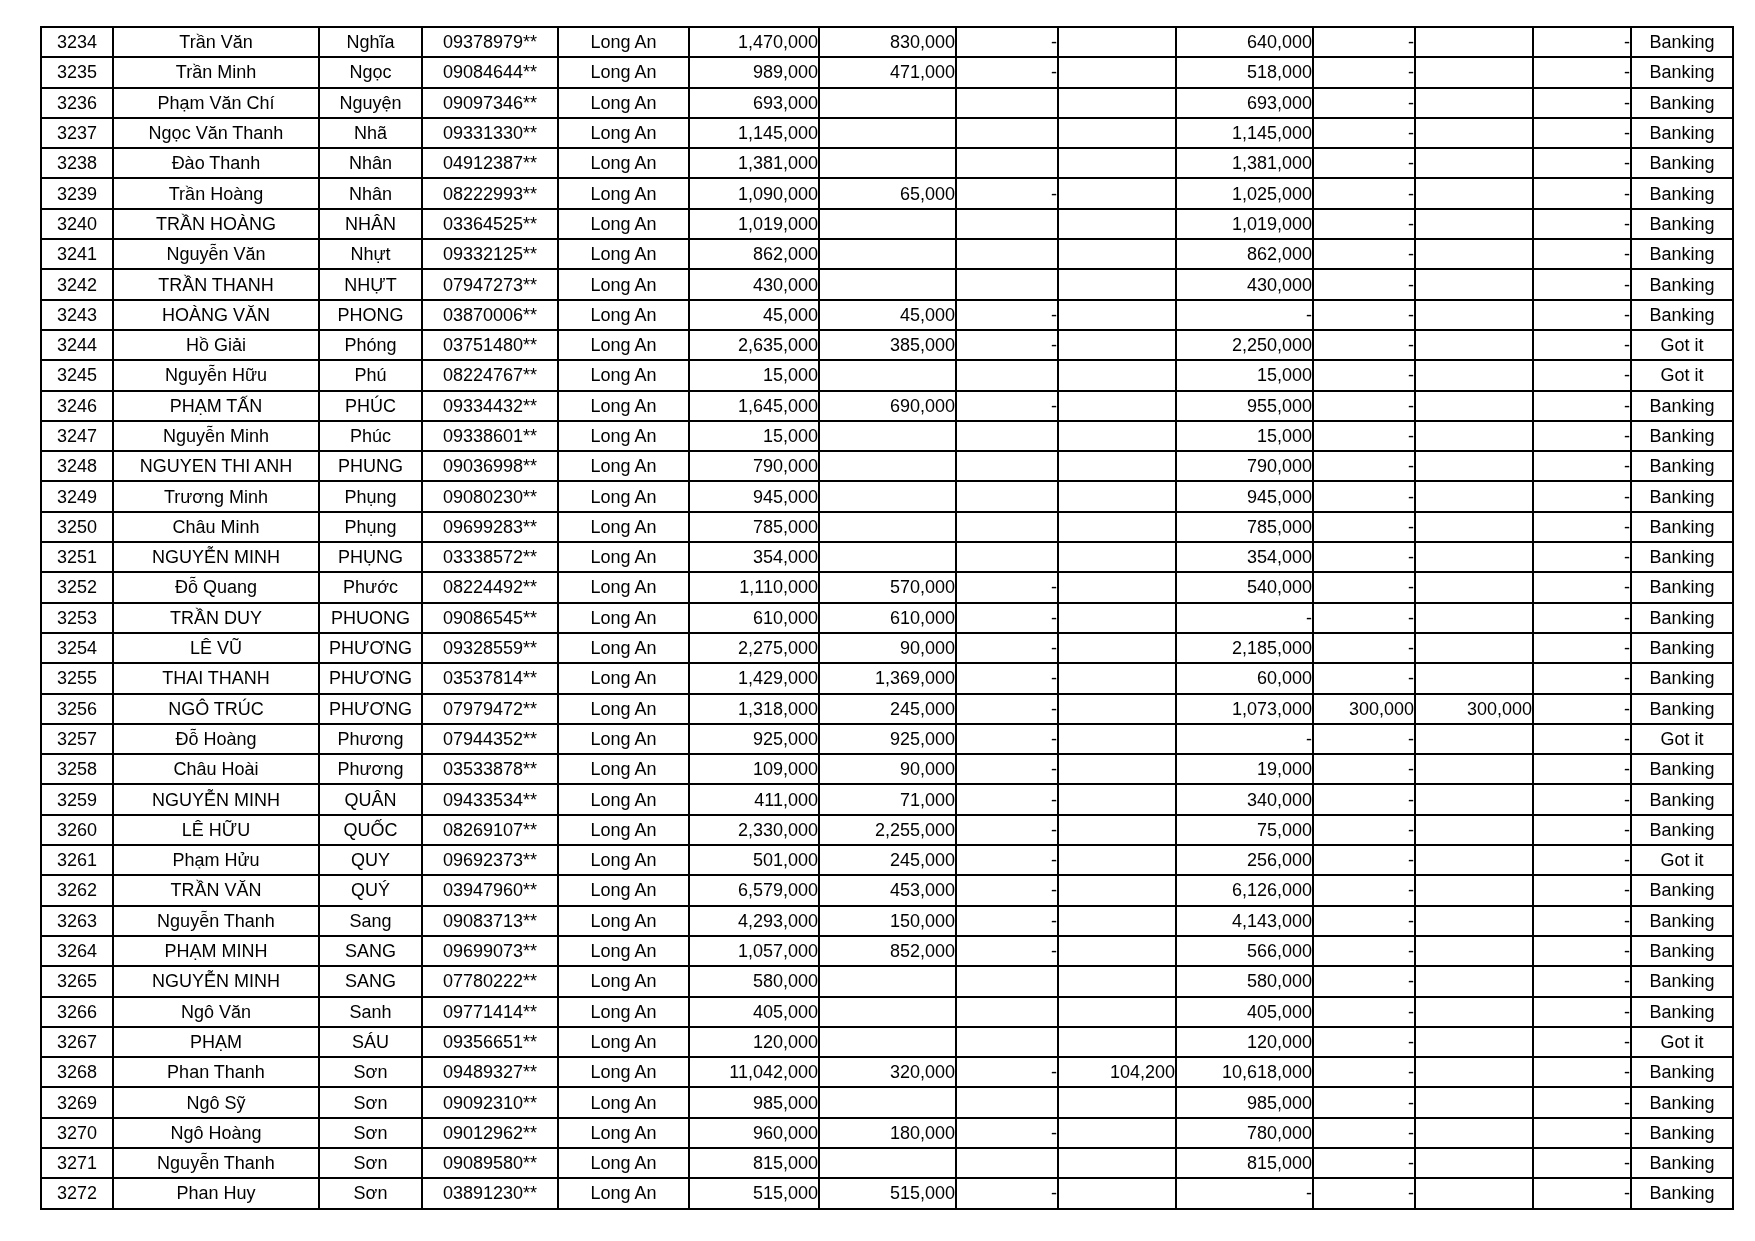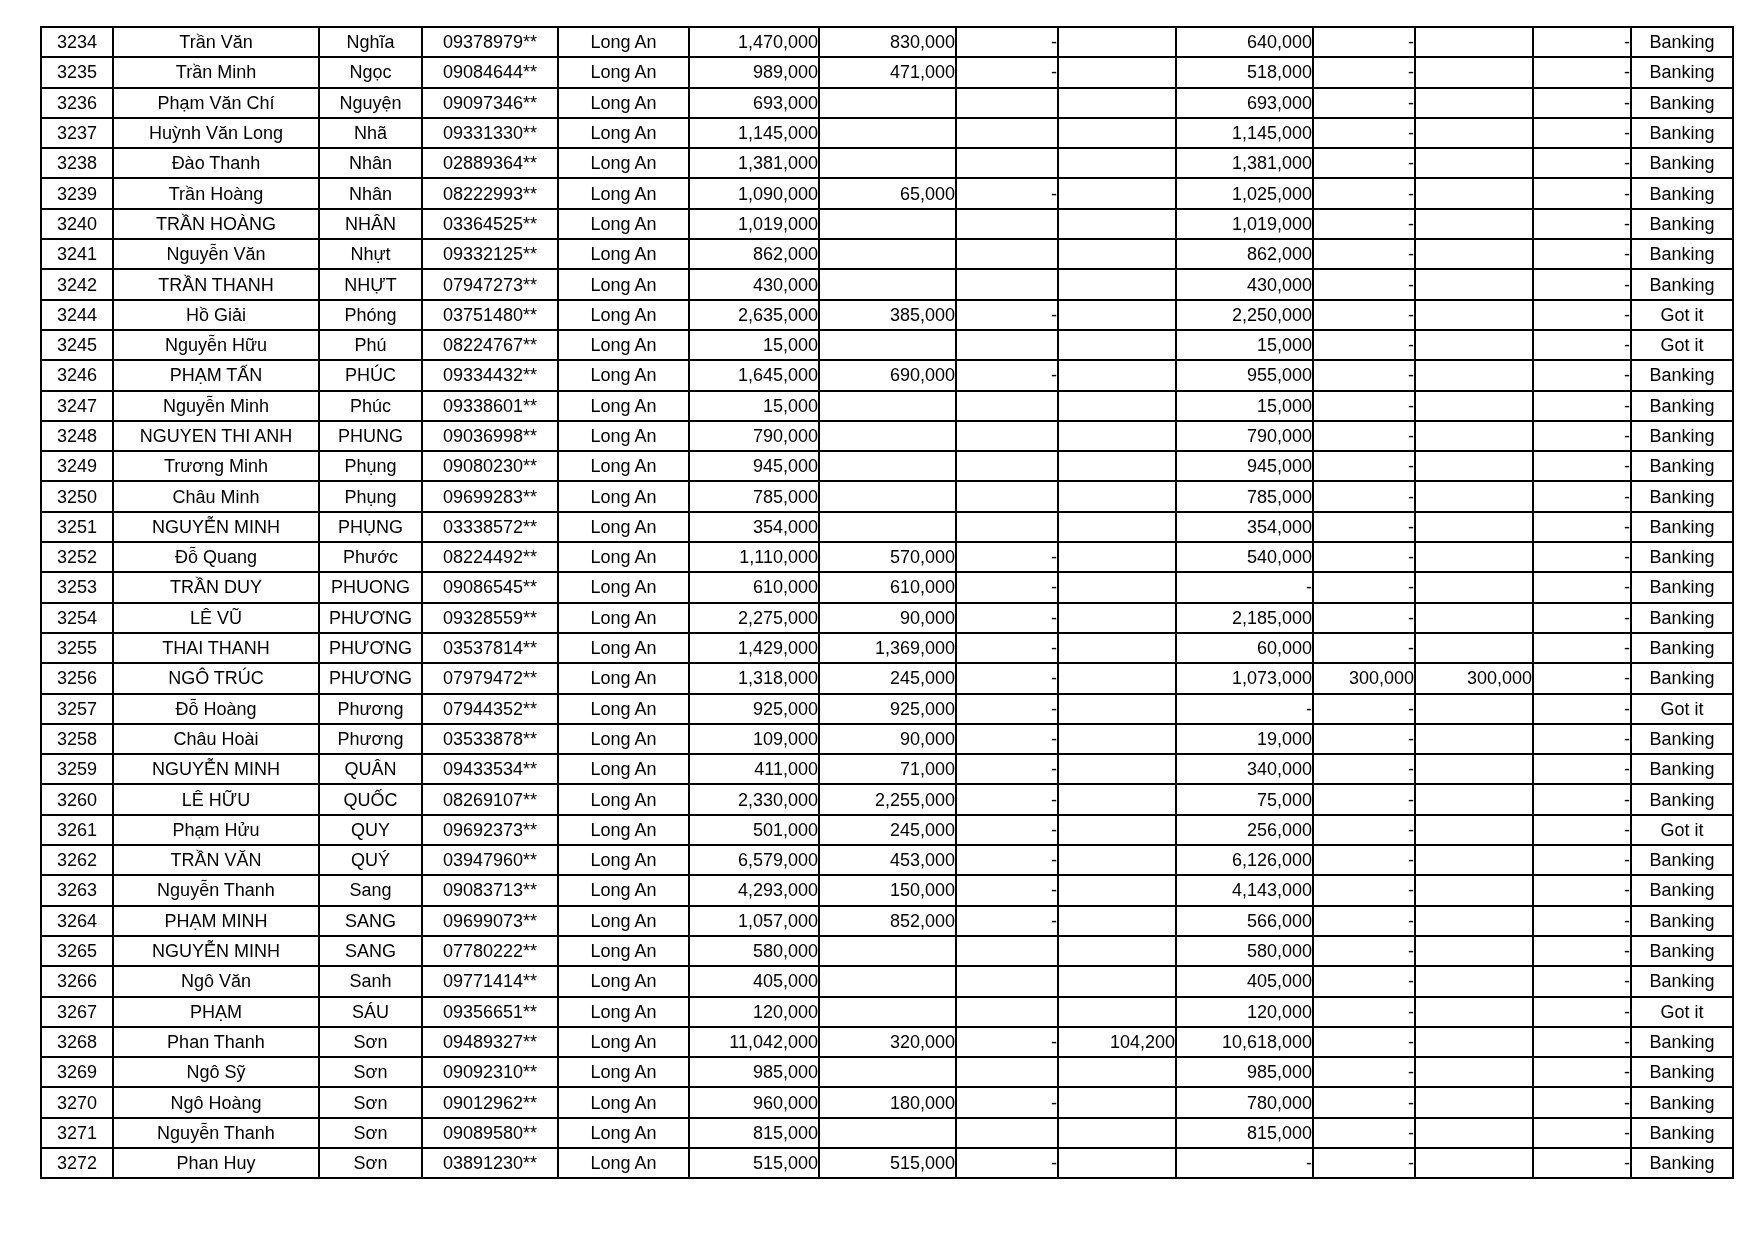--- a/index.html
+++ b/index.html
@@ -100,39 +100,39 @@
           <td class="d"></td>
           <td class="n"></td>
           <td class="n">693,000</td>
           <td class="d">-</td>
           <td class="n"></td>
           <td class="d">-</td>
           <td class="c">Banking</td>
         </tr>
         <tr>
           <td class="c">3237</td>
-          <td class="c">Huỳnh Văn Long</td>
+          <td class="c">Ngọc Văn Thanh</td>
           <td class="c">Nhã</td>
           <td class="c">09331330**</td>
           <td class="c">Long An</td>
           <td class="n">1,145,000</td>
           <td class="n"></td>
           <td class="d"></td>
           <td class="n"></td>
           <td class="n">1,145,000</td>
           <td class="d">-</td>
           <td class="n"></td>
           <td class="d">-</td>
           <td class="c">Banking</td>
         </tr>
         <tr>
           <td class="c">3238</td>
           <td class="c">Đào Thanh</td>
           <td class="c">Nhân</td>
-          <td class="c">02889364**</td>
+          <td class="c">04912387**</td>
           <td class="c">Long An</td>
           <td class="n">1,381,000</td>
           <td class="n"></td>
           <td class="d"></td>
           <td class="n"></td>
           <td class="n">1,381,000</td>
           <td class="d">-</td>
           <td class="n"></td>
           <td class="d">-</td>
           <td class="c">Banking</td>
@@ -189,20 +189,36 @@
           <td class="c">3242</td>
           <td class="c">TRẦN THANH</td>
           <td class="c">NHỰT</td>
           <td class="c">07947273**</td>
           <td class="c">Long An</td>
           <td class="n">430,000</td>
           <td class="n"></td>
           <td class="d"></td>
           <td class="n"></td>
           <td class="n">430,000</td>
+          <td class="d">-</td>
+          <td class="n"></td>
+          <td class="d">-</td>
+          <td class="c">Banking</td>
+        </tr>
+        <tr>
+          <td class="c">3243</td>
+          <td class="c">HOÀNG VĂN</td>
+          <td class="c">PHONG</td>
+          <td class="c">03870006**</td>
+          <td class="c">Long An</td>
+          <td class="n">45,000</td>
+          <td class="n">45,000</td>
+          <td class="d">-</td>
+          <td class="n"></td>
+          <td class="n">-</td>
           <td class="d">-</td>
           <td class="n"></td>
           <td class="d">-</td>
           <td class="c">Banking</td>
         </tr>
         <tr>
           <td class="c">3244</td>
           <td class="c">Hồ Giải</td>
           <td class="c">Phóng</td>
           <td class="c">03751480**</td>

